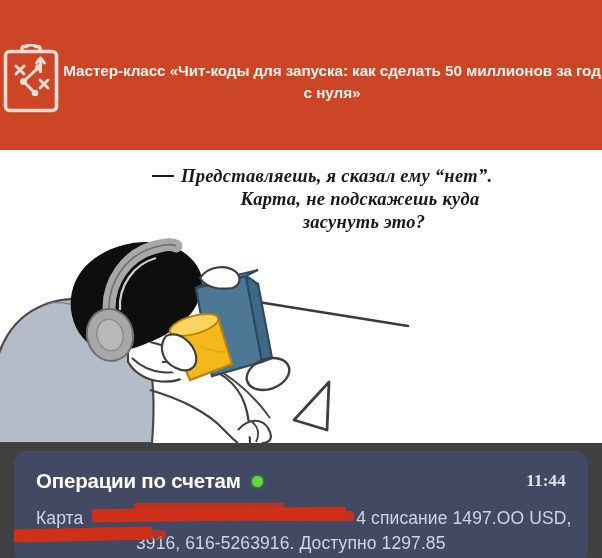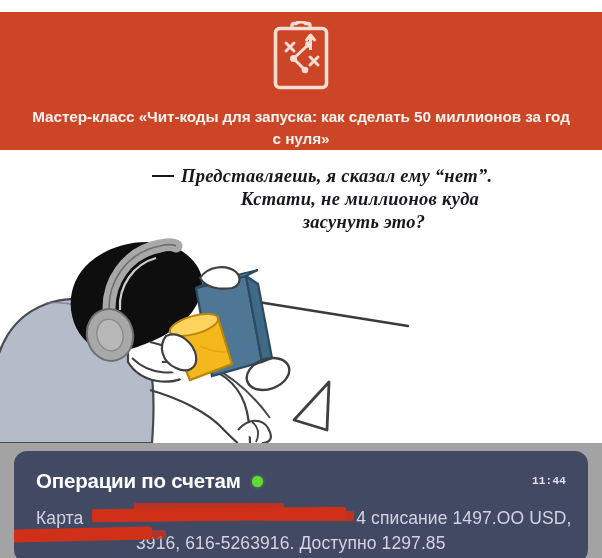--- a/index.html
+++ b/index.html
@@ -22,23 +22,22 @@
   
   .banner {
     position: absolute;
     left: 0;
     top: 0;
     width: 602px;
     height: 150px;
     background: #cc4526;
     box-sizing: border-box;
     display: flex;
-    flex-direction: column;
+    flex-direction: row;
     align-items: center;
-    margin-top: 12px;
   }
   .banner-icon {
     margin-top: 9px;
     width: 62px;
     height: 72px;
     display: block;
   }
   .banner-title {
     margin-top: 13px;
     width: 540px;
@@ -101,21 +100,21 @@
     margin-right: 7px;
   }
 
   
   .notif-wrap {
     position: absolute;
     left: 0;
     top: 443px;
     width: 602px;
     height: 115px;
-    background: #a3a3a3;
+    background: #404040;
   }
   .notif-card {
     position: absolute;
     left: 14px;
     top: 8px;
     width: 574px;
     height: 112px;
     background: #424a63;
     border-radius: 13px;
     box-sizing: border-box;
@@ -138,23 +137,23 @@
     width: 11px;
     height: 11px;
     border-radius: 50%;
     background: #5fdc33;
     margin-left: 11px;
     box-shadow: 0 0 3px rgba(95,220,51,0.7);
   }
   .notif-time {
     margin-left: auto;
     color: #dfe3ec;
-    font-family: Liberation Mono, monospace;
-    font-weight: 700;
-    font-size: 11px;
+    font-family: Liberation Serif, serif;
+    font-weight: 700;
+    font-size: 17px;
     letter-spacing: 0.2px;
   }
   .notif-body {
     position: relative;
     margin-top: 11px;
     color: #cfd5e2;
     font-family: "Liberation Sans", sans-serif;
     font-size: 17.5px;
     line-height: 25px;
     letter-spacing: 0.1px;
@@ -257,21 +256,21 @@
       <path d="M166 186 C 158 196, 162 212, 176 218 C 188 224, 198 218, 196 206
                C 194 194, 180 180, 166 186 Z" fill="#ffffff" stroke="#3f3f3f" stroke-width="2.2"></path>
 
       <ellipse cx="268" cy="224" rx="22" ry="15" transform="rotate(-20 268 224)" fill="none" stroke="#3f3f3f" stroke-width="2.4"></ellipse>
 
       <path d="M327 280 L329 232 L294 270 Z" fill="none" stroke="#3f3f3f" stroke-width="2.8" stroke-linejoin="round"></path>
     </svg>
 
     <div class="speech">
       <span class="l1"><span class="dash"></span><span>Представляешь, я сказал ему “нет”.</span></span>
-      <span class="l2">Кстати, не миллионов куда</span>
+      <span class="l2">Карта, не подскажешь куда</span>
       <span class="l3">засунуть это?</span>
     </div>
   </div>
 
   <div class="notif-wrap">
     <div class="notif-card">
 
       <div class="notif-head">
         <span class="notif-title">Операции по счетам</span>
         <span class="notif-dot"></span>

